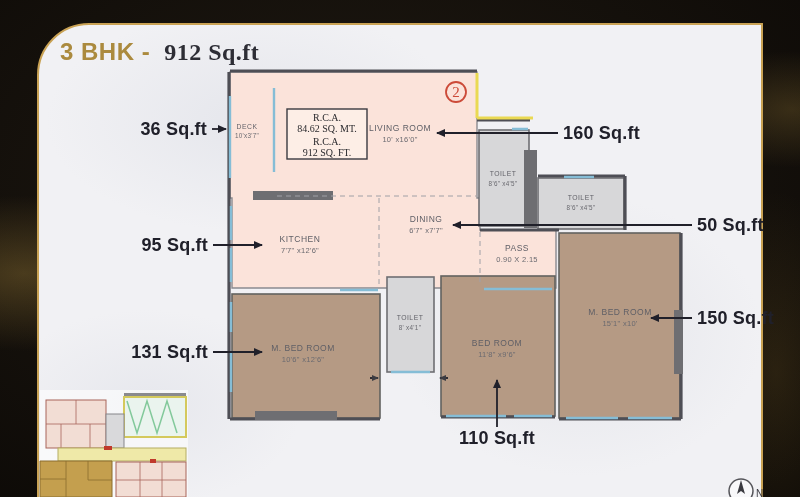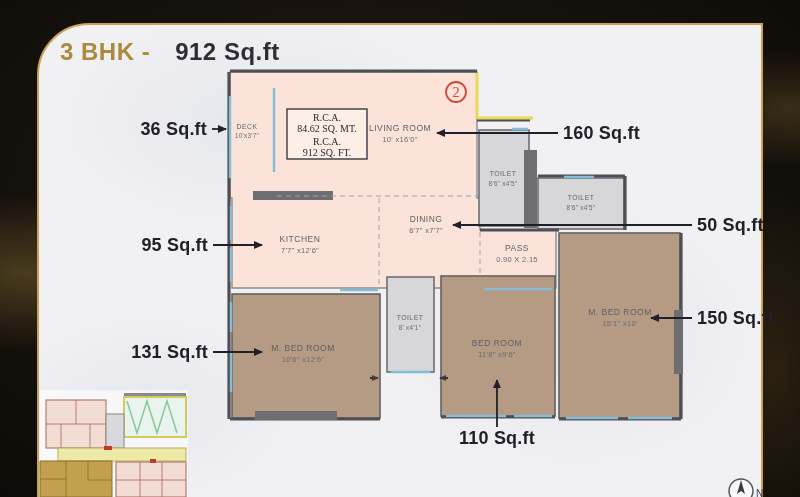--- a/index.html
+++ b/index.html
@@ -15,22 +15,22 @@
   .card{
     position:absolute;left:37px;top:23px;width:726px;height:482px;
     border:2px solid #c9a254;border-radius:52px 0 0 0;box-sizing:border-box;
     background:
       radial-gradient(ellipse 300px 160px at 30% 20%, rgba(219,221,229,.55), transparent 70%),
       radial-gradient(ellipse 260px 200px at 75% 65%, rgba(214,216,224,.45), transparent 70%),
       radial-gradient(ellipse 220px 140px at 15% 80%, rgba(220,222,230,.5), transparent 70%),
       #f1f1f4;
   }
   .title{position:absolute;left:60px;top:38px;font-size:24px;font-weight:bold;letter-spacing:.5px;}
-  .title .gold{color:#ab8a3e;margin-right:25px;}
-  .title .dark{color:#2d2d35;}
+  .title .gold{color:#ab8a3e;margin-right:14px;}
+  .title .dark{color:#2d2d35;font-family:Liberation Serif, serif;}
   svg{position:absolute;left:0;top:0;}
   text{font-family:"Liberation Sans", sans-serif;}
   .room-fill-pink{fill:#fbe3da;stroke:#8a8a90;stroke-width:1.4;}
   .room-fill-tan{fill:#b59a84;stroke:#62625f;stroke-width:1.6;}
   .room-fill-gray{fill:#d7d7d9;stroke:#6e6e72;stroke-width:1.6;}
   .wall{stroke:#4e4e55;fill:none;}
   .win{stroke:#85bdd6;stroke-width:2.4;fill:none;}
   .blk{fill:#6e6e72;stroke:none;}
   .dash{stroke:#a0a0a6;stroke-width:1;stroke-dasharray:5 4;fill:none;}
   .duct{stroke:#ead952;stroke-width:3;fill:none;}

